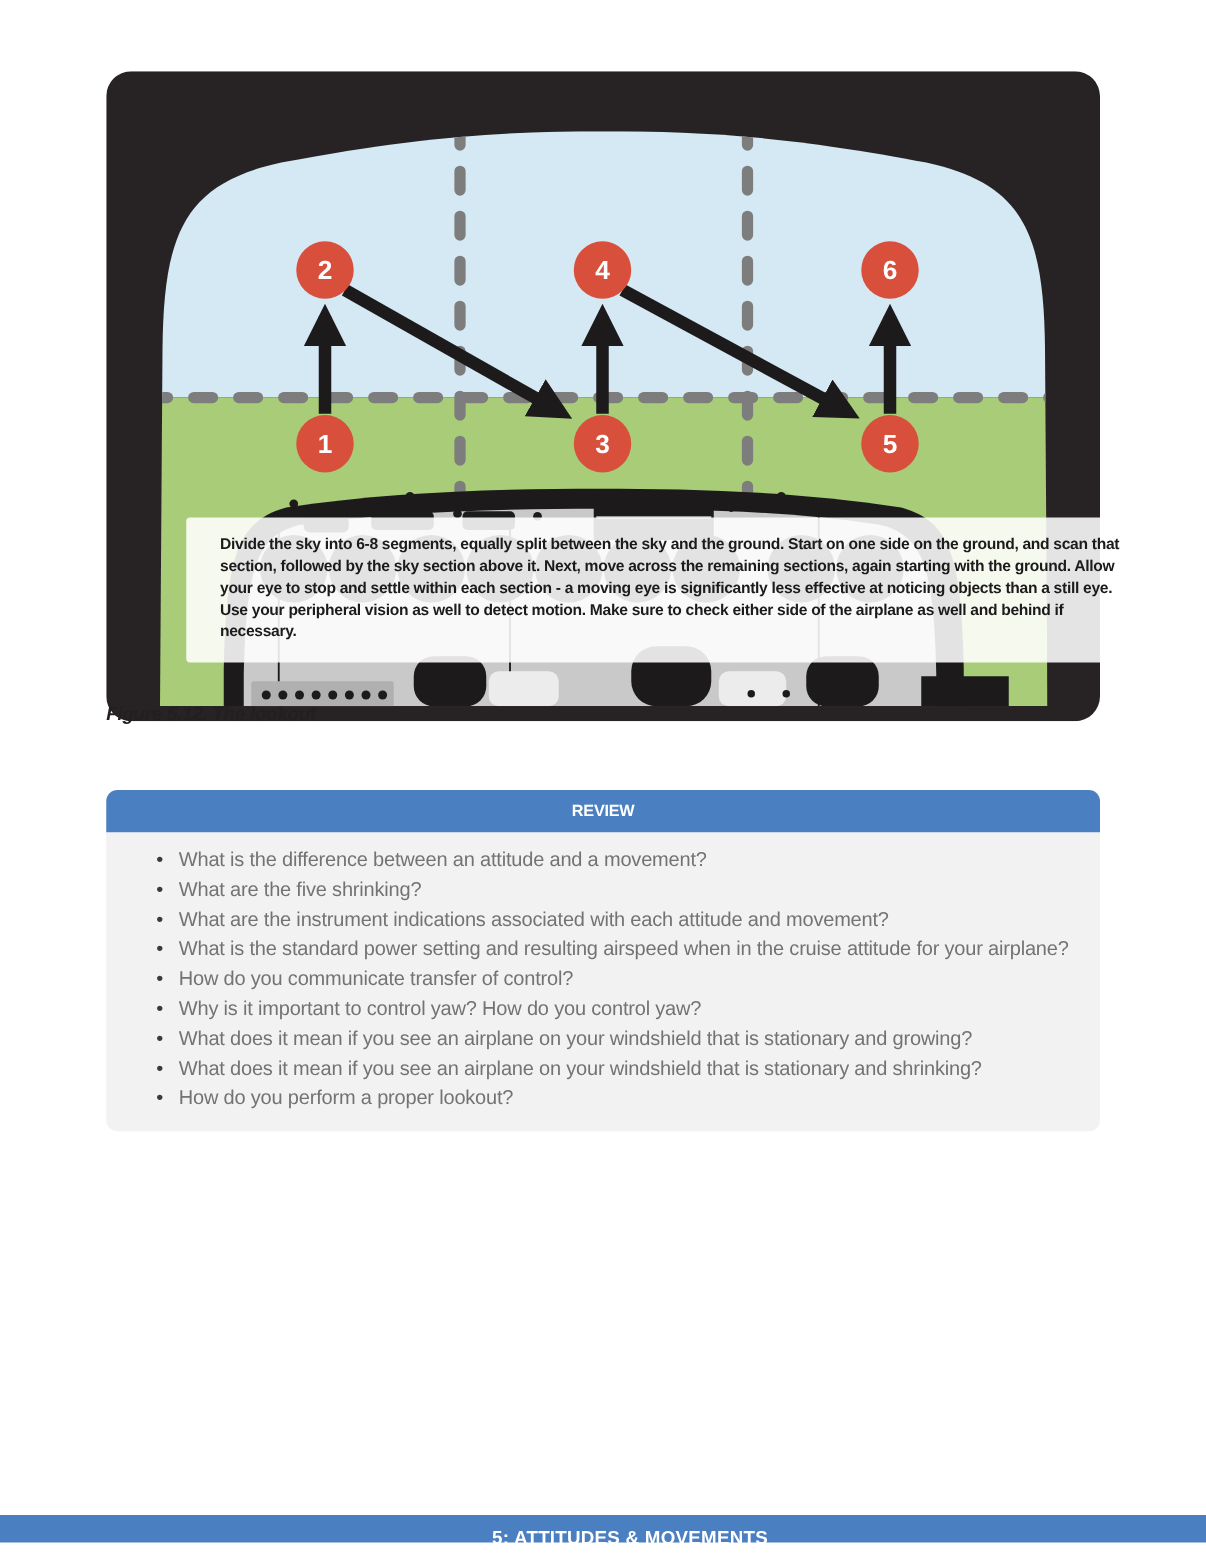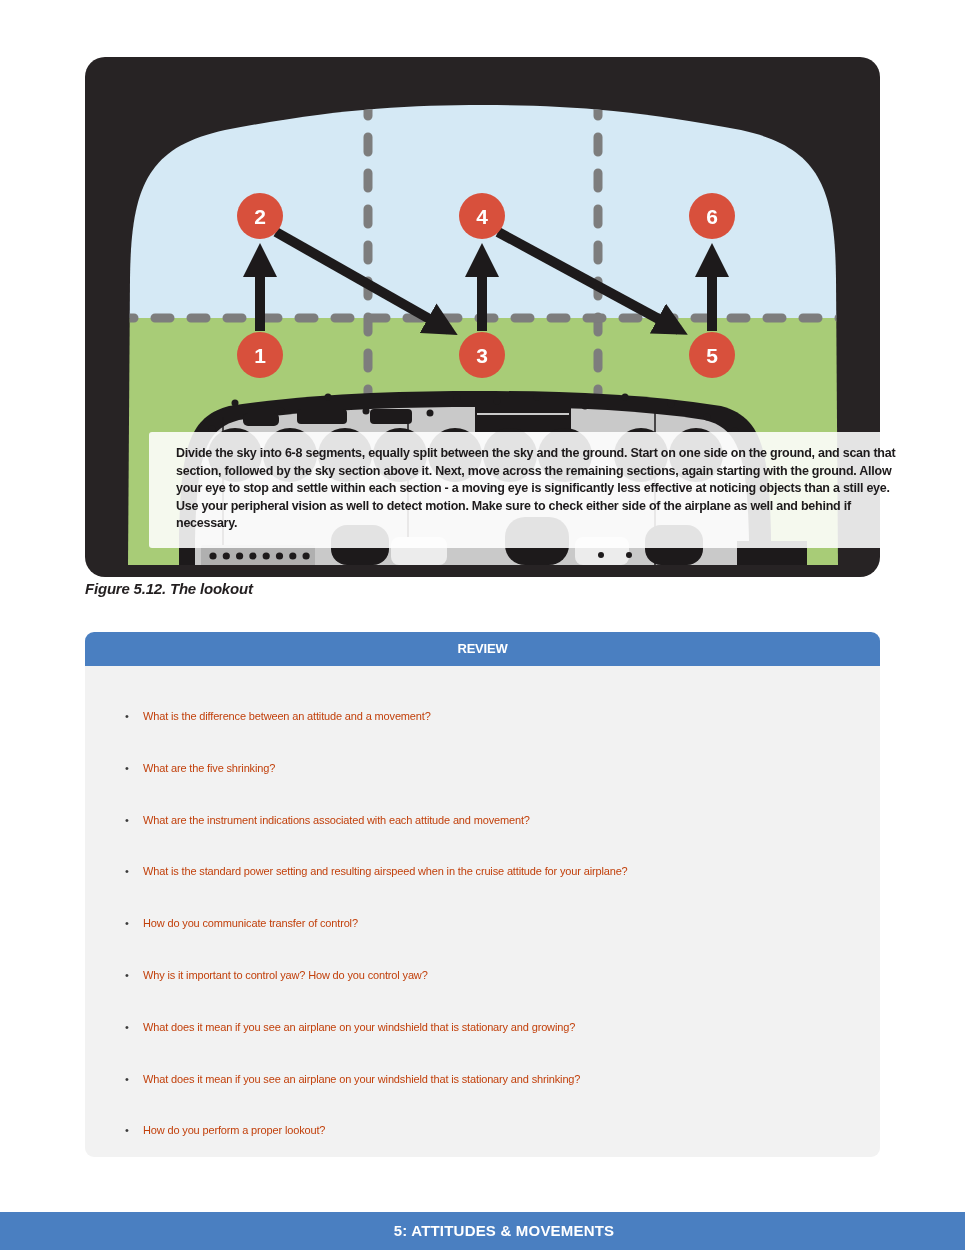--- a/index.html
+++ b/index.html
@@ -10,38 +10,38 @@
   .figure-canvas { position:absolute; left:85px; top:57px; width:795px; height:520px; }
   .figure-canvas svg { display:block; width:795px; height:520px; }
   .dash { stroke:#7d7d7d; stroke-width:9; stroke-linecap:round; stroke-dasharray:15 21; fill:none; }
   .arrow { stroke:#1d1a1b; stroke-width:10; fill:none; }
   .num { font:bold 21px "Liberation Sans","DejaVu Sans",sans-serif; fill:#ffffff; text-anchor:middle; }
   .panel-dark { fill:#1d1a1b; }
   .panel-gray { fill:#c9c9c9; }
   .panel-light { fill:#ececec; }
   .divider { stroke:#1d1a1b; stroke-width:1.5; }
 
-  .annotation { position:absolute; left:64px; top:375px; width:779px; min-height:116px;
+  .annotation { position:absolute; left:64px; top:357px; width:779px; min-height:116px;
     background:rgba(255,255,255,0.88); border-radius:3px; padding:13px 26px 12px 27px; }
   .annotation p { font-size:12.5px; line-height:17.5px; font-weight:bold; color:#1d1a1b; letter-spacing:-0.25px; }
 
-  .figure-caption { position:absolute; left:85px; top:580px; font-size:15px; font-weight:bold;
+  .figure-caption { position:absolute; left:85px; top:563px; font-size:15px; font-weight:bold;
     font-style:italic; color:#231f20; letter-spacing:-0.2px; }
 
   
   .review { position:absolute; left:85px; top:632px; width:795px; }
   .review-header { height:34px; background:#4a7fc1; border-radius:9px 9px 0 0; text-align:center; }
   .review-header span { color:#ffffff; font-weight:bold; font-size:13px; line-height:34px; letter-spacing:-0.2px; }
   .review-body { background:#f2f2f2; border-radius:0 0 9px 9px; padding:11px 20px 14px 20px; list-style:none; }
-  .review-body li { position:relative; padding-left:38px; font-size:11px; line-height:23.8px;
-    color:#c2410c; letter-spacing:-0.15px;margin-top:28px; }
+  .review-body li { position:relative; padding-left:38px; font-size:16px; line-height:23.8px;
+    color:#737373; letter-spacing:-0.15px; }
   .review-body li::before { content:"\2022"; position:absolute; left:20px; top:0; color:#3a3a3a; }
 
   
-  .footer { position:absolute; left:0; top:1212px; width:965px; height:38px; background:#4a7fc1; text-align:center;padding-left:43px; }
+  .footer { position:absolute; left:0; top:1212px; width:965px; height:22px; background:#4a7fc1; text-align:center;padding-left:43px; }
   .footer span { color:#ffffff; font-weight:bold; font-size:15px; line-height:38px; letter-spacing:0.2px; }
 </style>
 </head>
 <body>
 
 <div class="page">
 
   <div class="figure-canvas">
     <svg viewBox="0 0 795 520">
       <defs>

